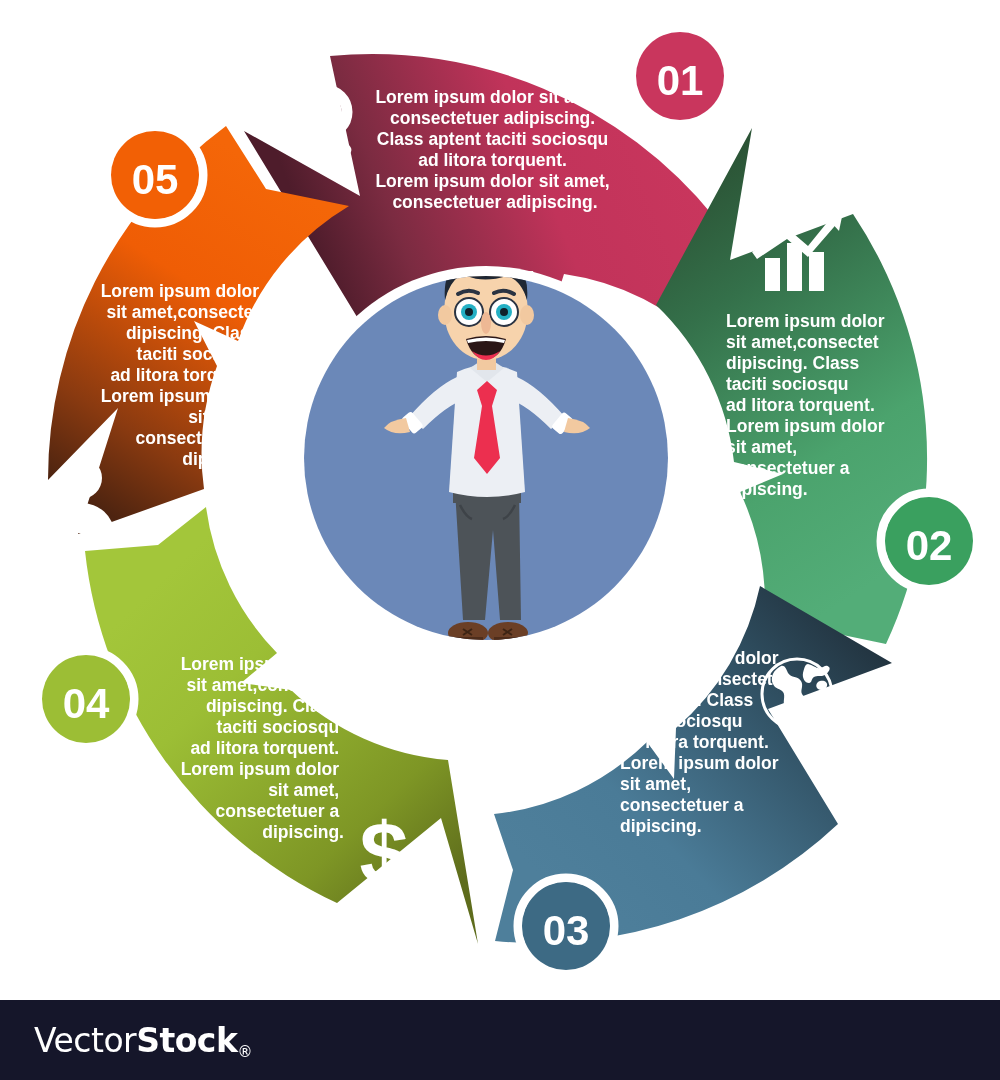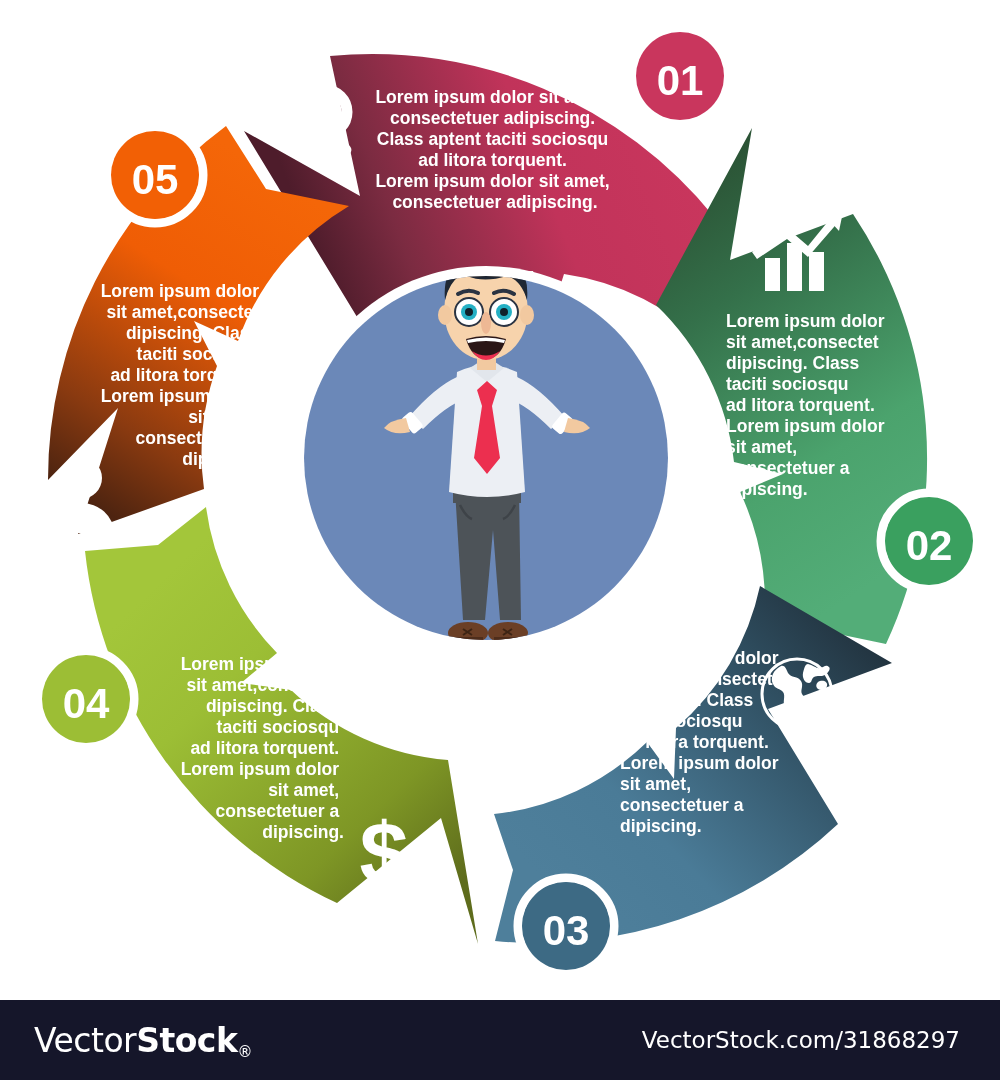--- a/index.html
+++ b/index.html
@@ -359,14 +359,13 @@
 
 </svg>
 </div>
 
 <div id="footer">
   <div id="logo">
     <span class="thin">Vector</span>
       <span class="thick">Stock</span>
       <span class="reg">®</span>
   </div>
-  <div id="footer-url">VectorStock.com/31868297</div>
 </div>
 
 </body></html>

